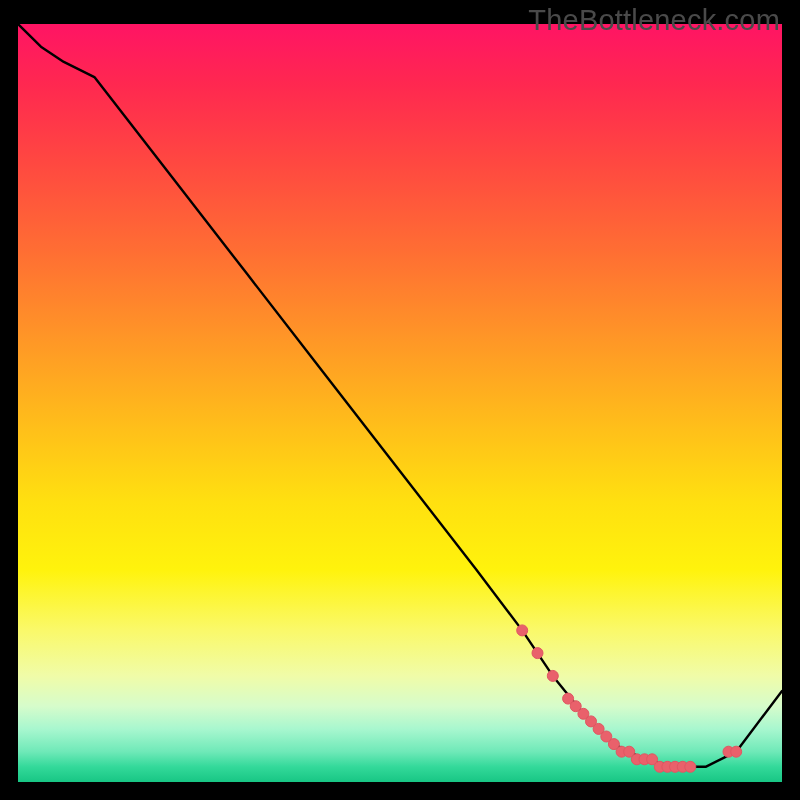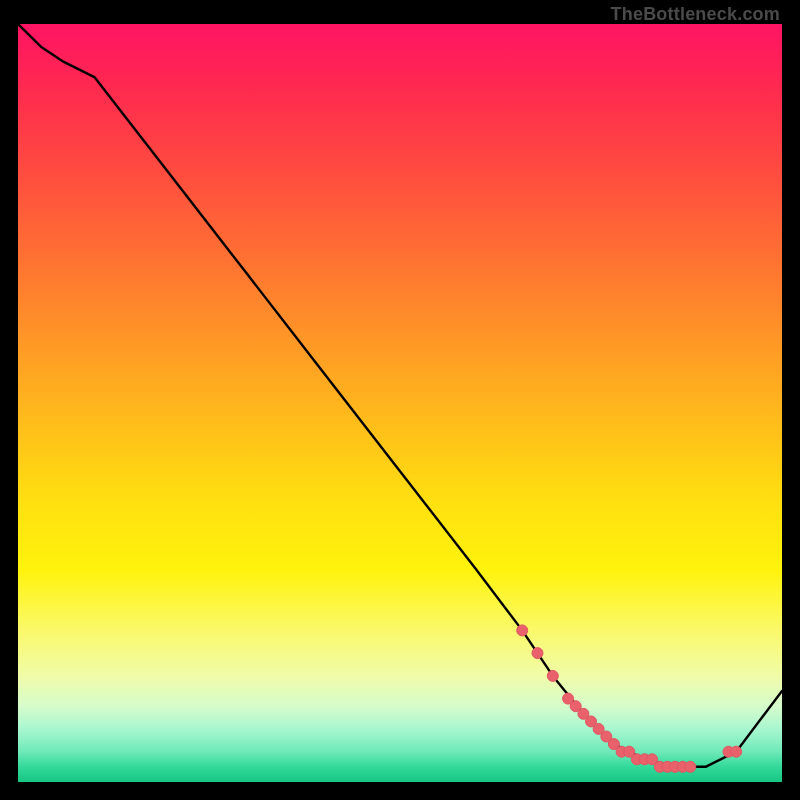--- a/index.html
+++ b/index.html
@@ -15,22 +15,22 @@
     position: relative;
     width: 800px;
     height: 800px;
     background: #000;
   }
   .watermark {
     position: absolute;
     top: 4px;
     right: 20px;
     color: #4a4a4a;
-    font-size: 18px;
-    font-weight: 700;
+    font-size: 29px;
+    font-weight: 400;
     letter-spacing: 0.2px;
     user-select: none;
     z-index: 5;
   }
   .plot-outer {
     position: absolute;
     left: 18px;
     top: 24px;
     width: 764px;
     height: 758px;

